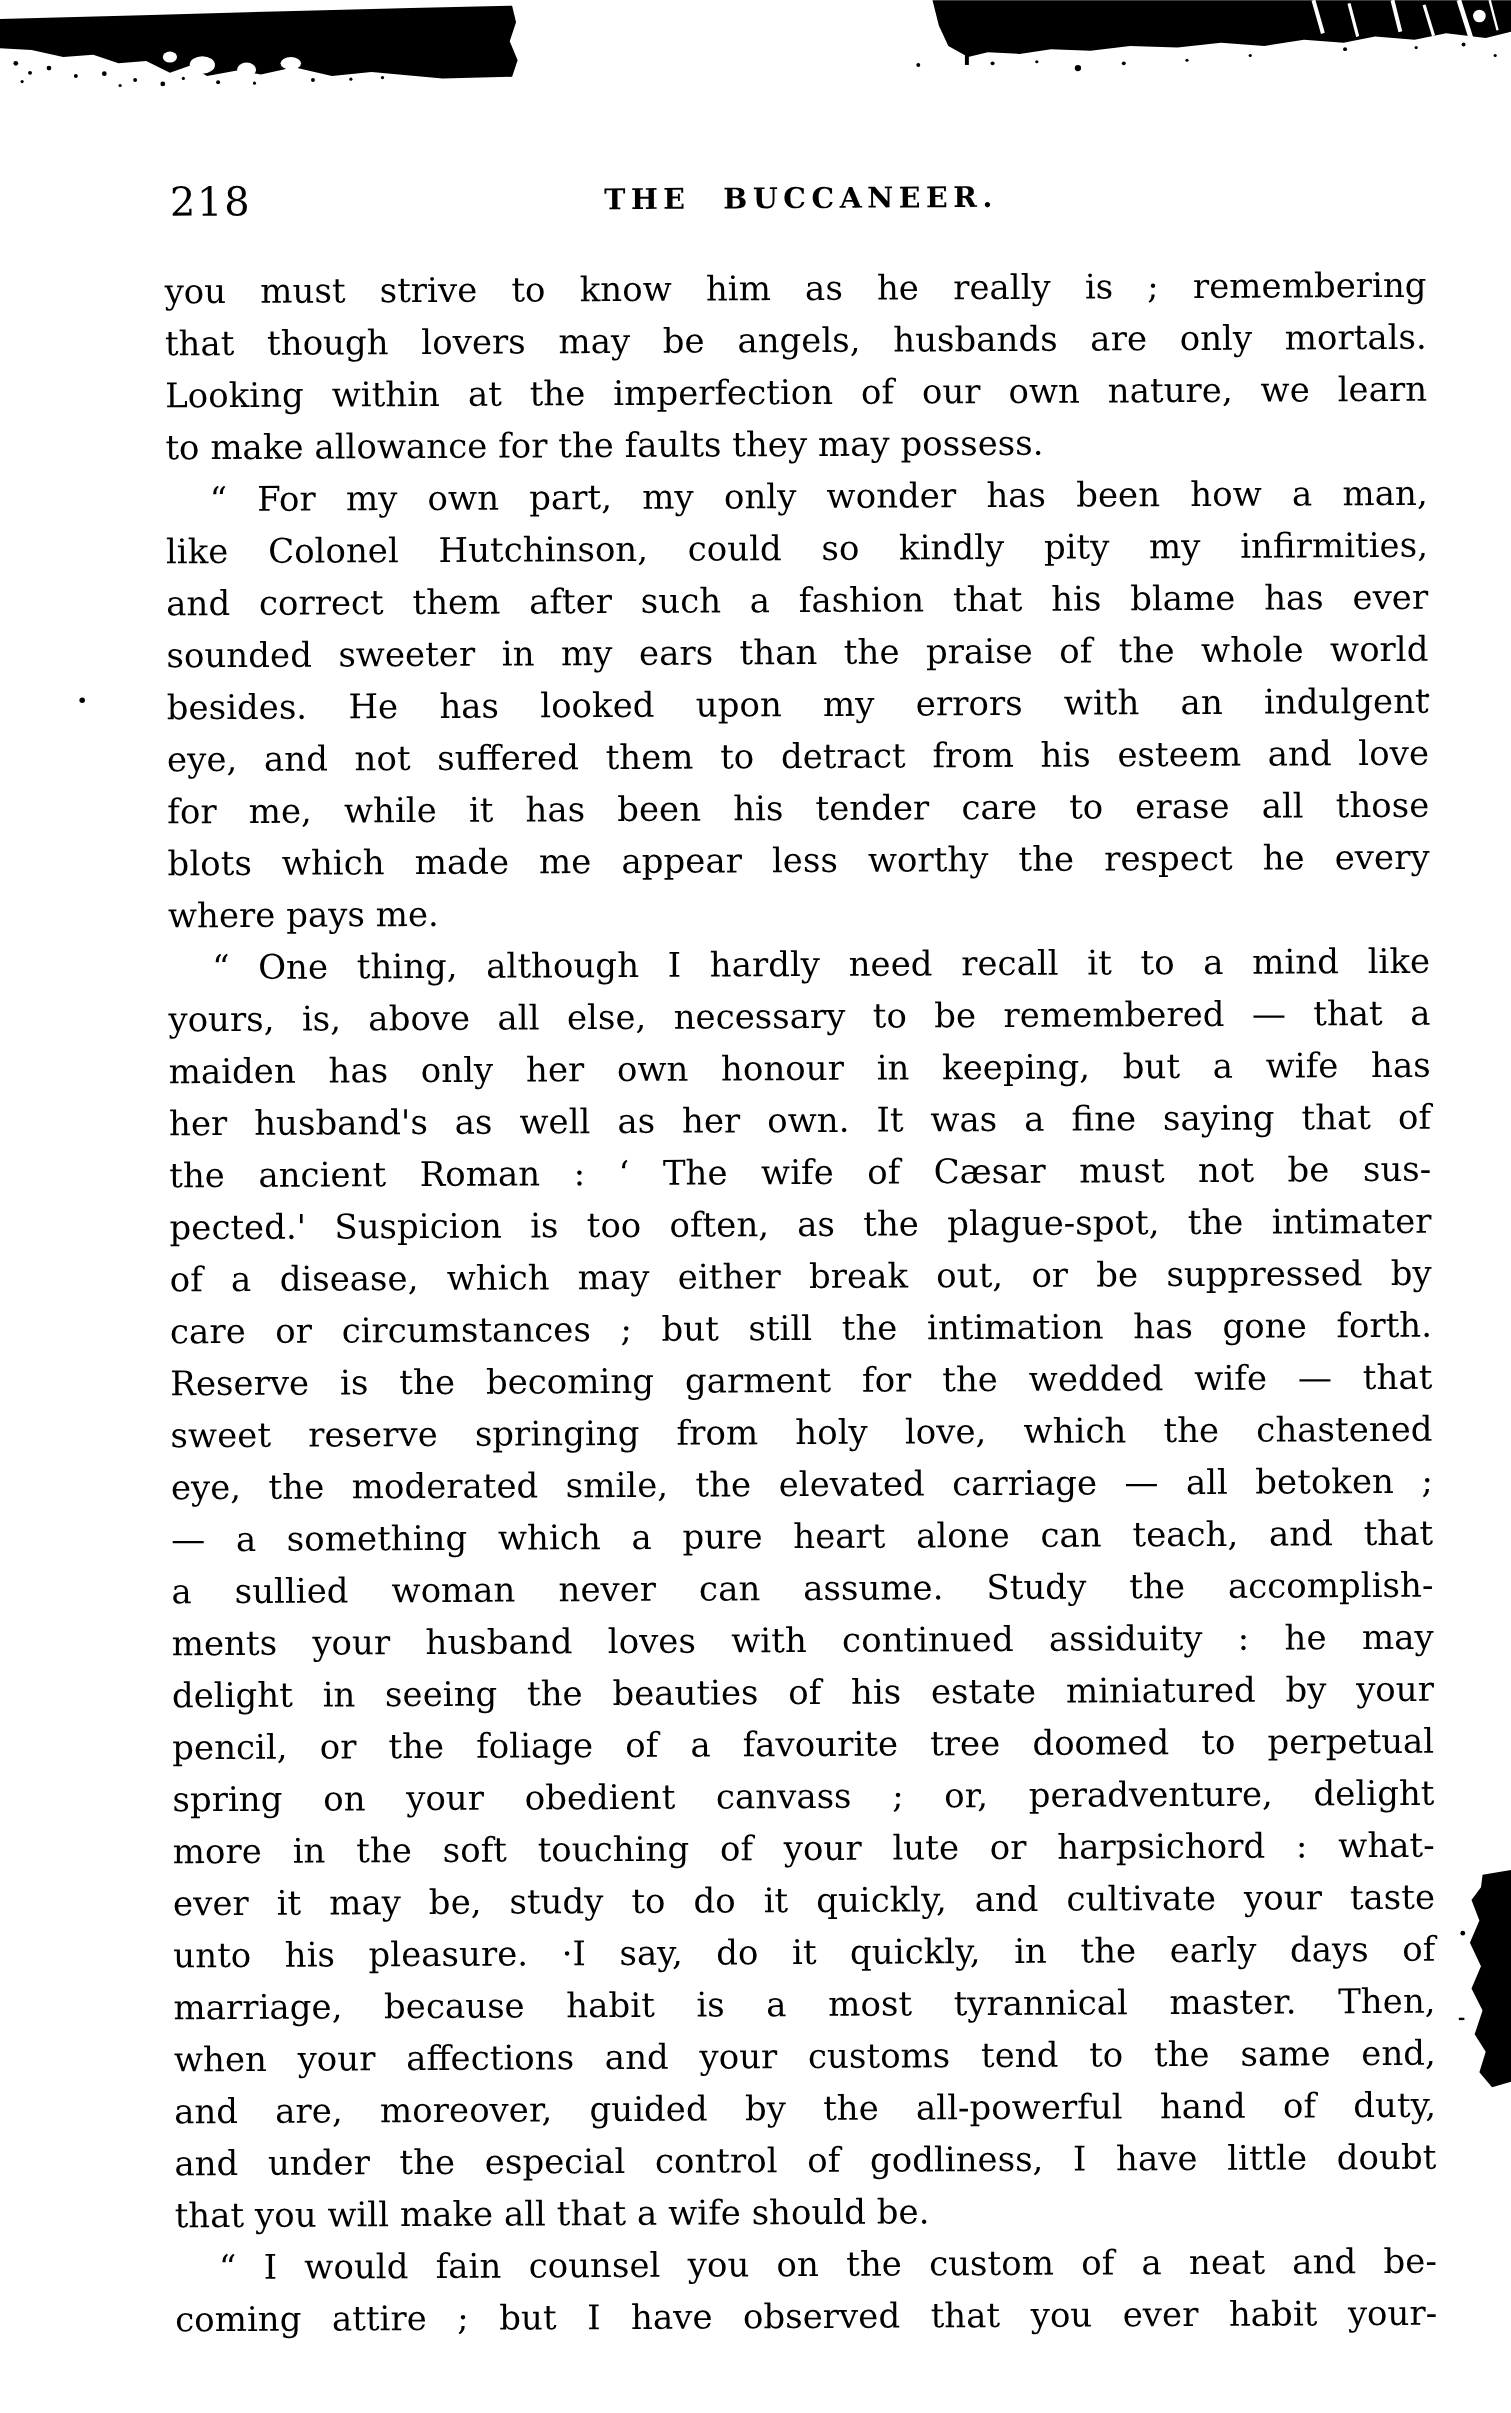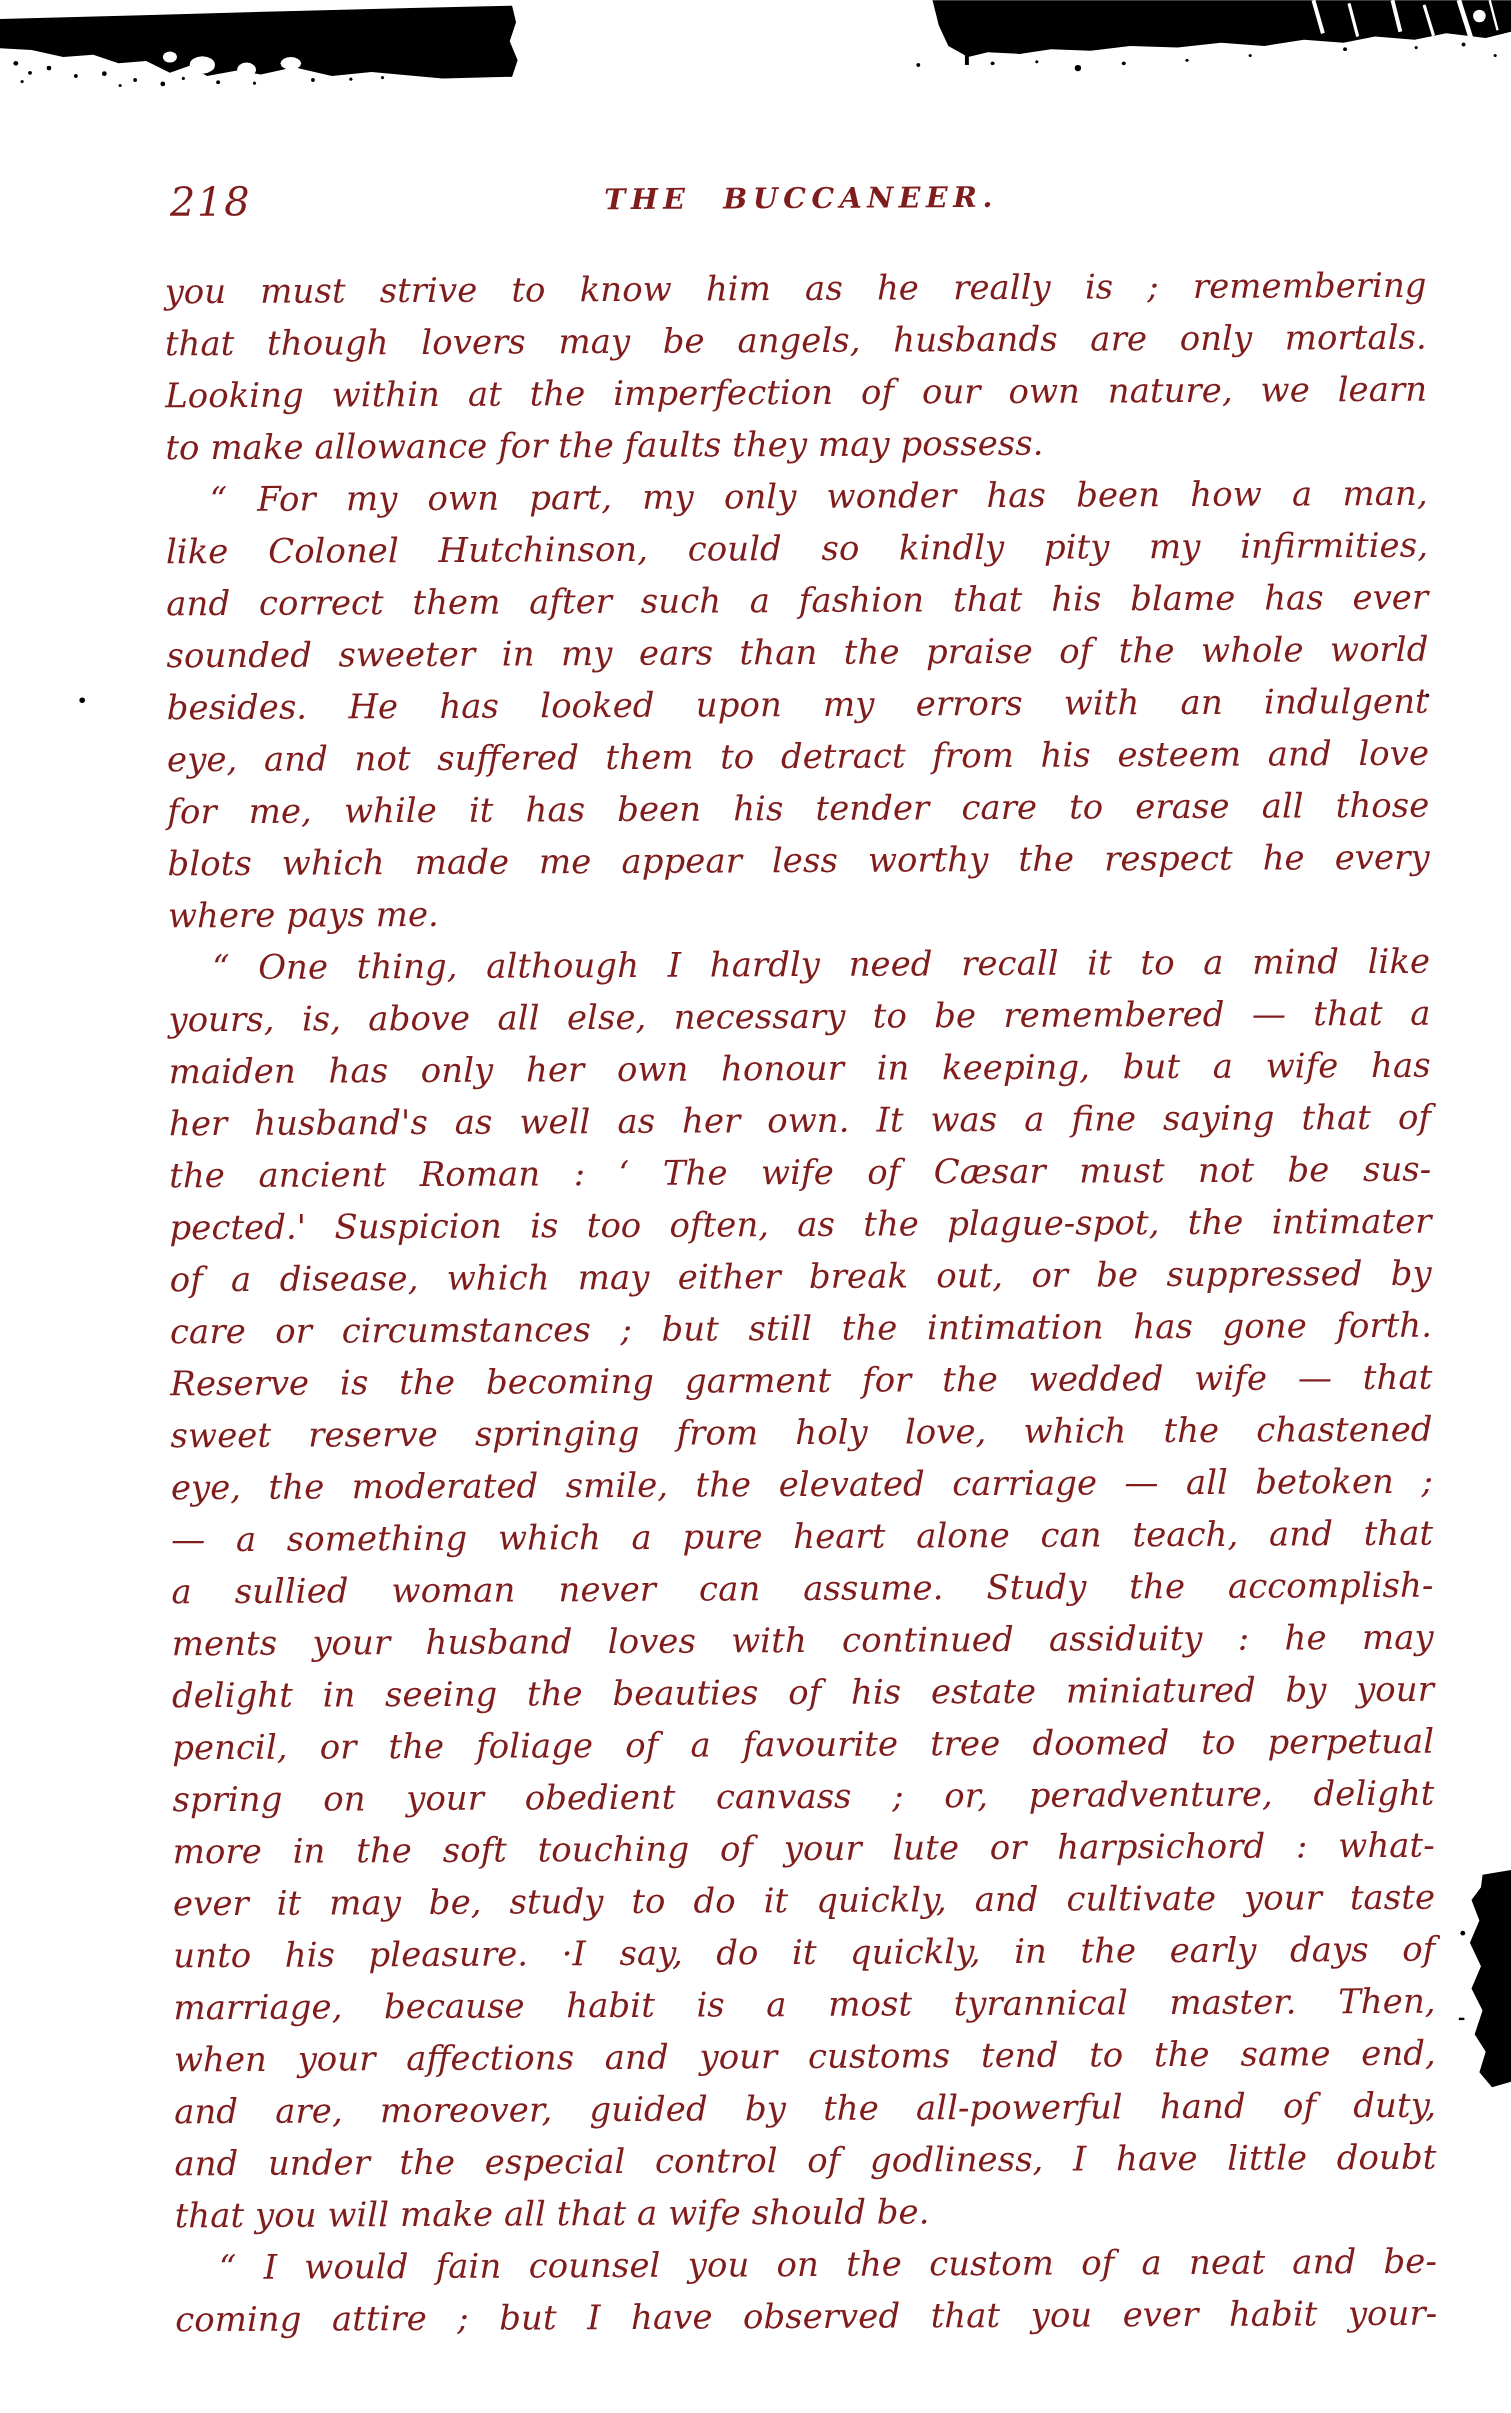--- a/index.html
+++ b/index.html
@@ -7,22 +7,21 @@
     padding: 0;
     background: #ffffff;
   }
   .page {
     position: relative;
     width: 1511px;
     height: 2339px;
     background: #ffffff;
     overflow: hidden;
     font-family: "DejaVu Serif", serif;
-    color: #7f1d1d;
-    font-style: italic;
+    color: #000000;
   }
   .artifact-layer {
     position: absolute;
     left: 0;
     top: 0;
     width: 1511px;
     height: 2413px;
     pointer-events: none;
   }
   .running-head {

